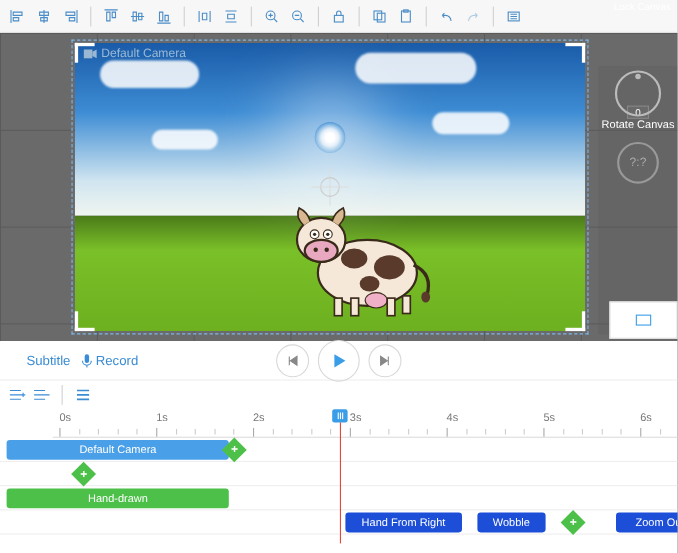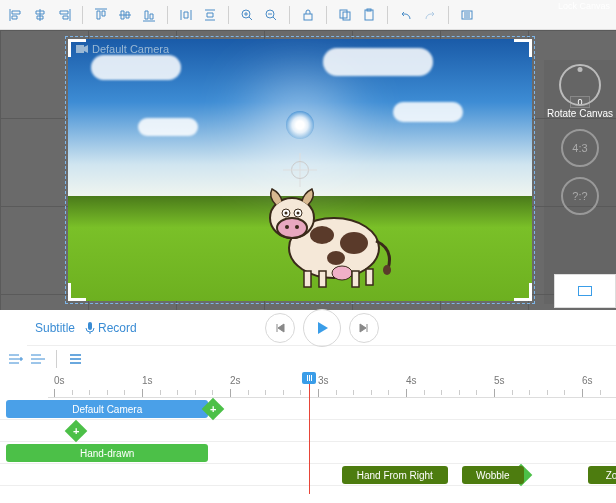--- a/index.html
+++ b/index.html
@@ -38,21 +38,21 @@
 .dial-wrap { display: flex; flex-direction: column; align-items: center; color: #fff; font-size: 10px; }
 .dial { width: 42px; height: 42px; border: 2px solid #bbb; border-radius: 50%; position: relative; }
 .dial-knob { position: absolute; left: 50%; top: 1px; width: 5px; height: 5px; background: #bbb; border-radius: 50%; transform: translateX(-50%); }
 .dial-val { margin-top: -10px; background: #6a6a6a; border: 1px solid #888; padding: 0 6px; font-size: 9px; }
 .ratio-btn { width: 38px; height: 38px; border: 2px solid #999; border-radius: 50%; display: flex; align-items: center; justify-content: center; color: #aaa; font-size: 11px; margin-top: 8px; cursor: pointer; }
 .ratio-btn.active { border-color: #3a9de8; color: #3a9de8; }
 .thumb-box { position: absolute; right: 0; top: 274px; width: 62px; height: 34px; background: #fff; border: 1px solid #ddd; display: flex; align-items: center; justify-content: center; }
 .thumb-mini { width: 14px; height: 10px; border: 1.5px solid #3a9de8; }
 
 
-.play-bar { height: 36px; display: flex; align-items: center; padding: 0 8px; gap: 10px; border-bottom: 1px solid #eee; position: relative; margin-left: 27px; }
+.play-bar { height: 36px; display: flex; align-items: center; padding: 0 24px; gap: 10px; border-bottom: 1px solid #eee; position: relative; }
 .text-btn { color: #3a8cd4; cursor: pointer; font-size: 12px; display: flex; align-items: center; gap: 3px; }
 .play-ctrl { position: absolute; left: 50%; transform: translateX(-50%); display: flex; align-items: center; gap: 8px; }
 .circ-btn { width: 30px; height: 30px; border: 1px solid #d8d8d8; border-radius: 50%; display: flex; align-items: center; justify-content: center; cursor: pointer; color: #888; }
 .circ-btn.play { width: 38px; height: 38px; color: #3a9de8; }
 .timecode { position: absolute; right: 10px; display: flex; align-items: center; gap: 5px; color: #555; font-size: 12px; }
 
 
 .tl-toolbar { height: 26px; display: flex; align-items: center; padding: 0 8px; gap: 6px; }
 .tl-icon { width: 16px; height: 14px; cursor: pointer; color: #3a8cd4; }
 
@@ -64,21 +64,21 @@
 .playhead { position: absolute; top: 0; width: 14px; z-index: 10; }
 .ph-cap { width: 14px; height: 12px; background: #3a9de8; border-radius: 2px; display: flex; align-items: center; justify-content: center; gap: 1px; }
 .ph-cap span { width: 1px; height: 6px; background: #fff; }
 .ph-line { position: absolute; left: 50%; top: 12px; width: 1px; height: 110px; background: #e74538; }
 
 
 .tracks { position: relative; height: 105px; }
 .track { position: relative; height: 22px; border-bottom: 1px solid #eee; }
 .clip { position: absolute; top: 2px; height: 18px; border-radius: 3px; padding: 0 6px; font-size: 10px; color: #fff; display: flex; align-items: center; white-space: nowrap; overflow: hidden; }
 .clip.blue { background: #4aa0e8; }
-.clip.blue2 { background: #4d7c0f; margin-left: 28px; }
+.clip.blue2 { background: #1d4ed8; }
 .clip.green { background: #4cc048; }
 .plus-k { position: absolute; top: 3px; width: 16px; height: 16px; background: #4cc048; transform: rotate(45deg); display: flex; align-items: center; justify-content: center; cursor: pointer; }
 .plus-k span { transform: rotate(-45deg); color: #fff; font-size: 11px; font-weight: bold; }
 </style>
 </head>
 <body>
 
 <div class="toolbar">
   <div class="tool-btn">
       <svg width="14" height="14" viewBox="0 0 14 14">
@@ -231,21 +231,20 @@
   </div>
 
   <div class="right-panel">
     <div class="dial-wrap">
       <div class="dial">
           <div class="dial-knob"></div>
         </div>
       <div class="dial-val">0</div>
       <div style="margin-top:0">Rotate Canvas</div>
     </div>
-    <div class="ratio-btn">4:3</div>
     <div class="ratio-btn">?:?</div>
   </div>
 </div>
 <div class="thumb-box">
     <div class="thumb-mini"></div>
   </div>
 
 <div class="play-bar">
   <div class="text-btn">Subtitle</div>
   <div class="text-btn">

